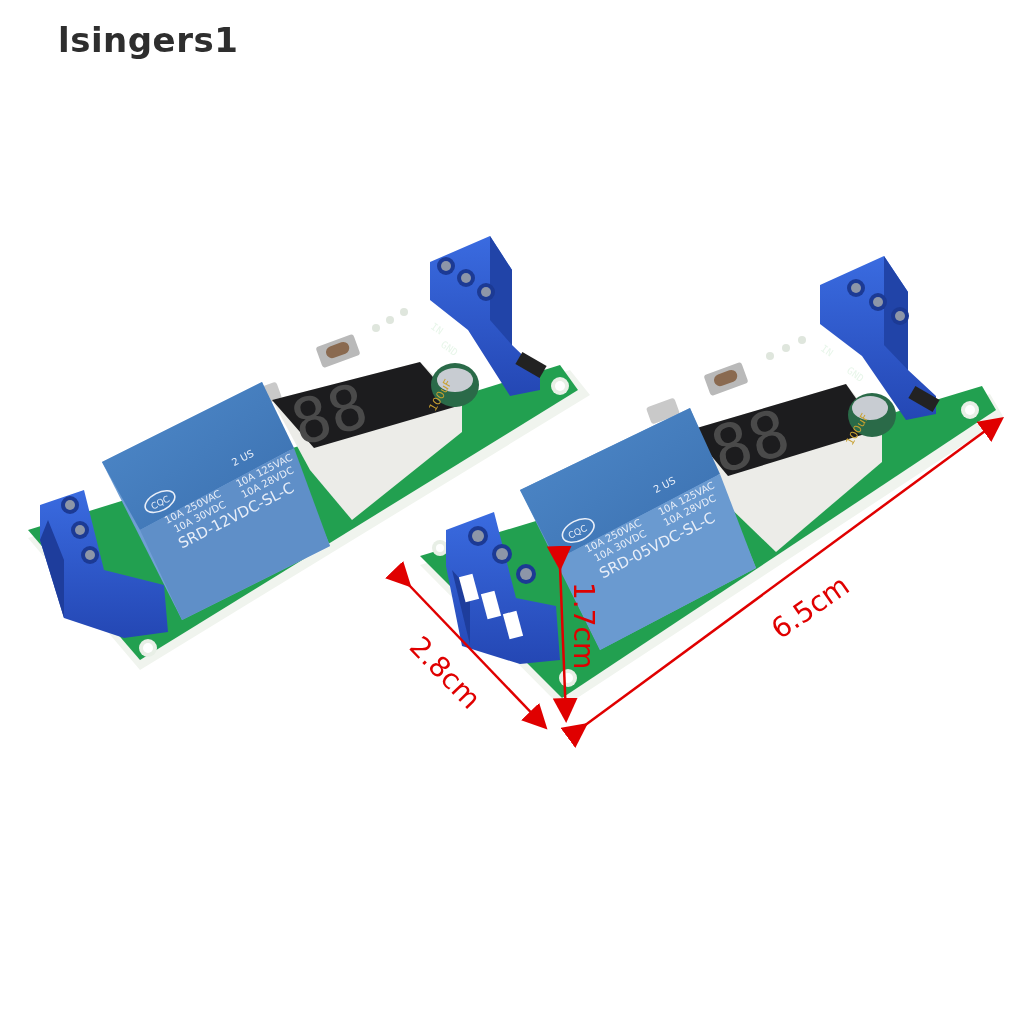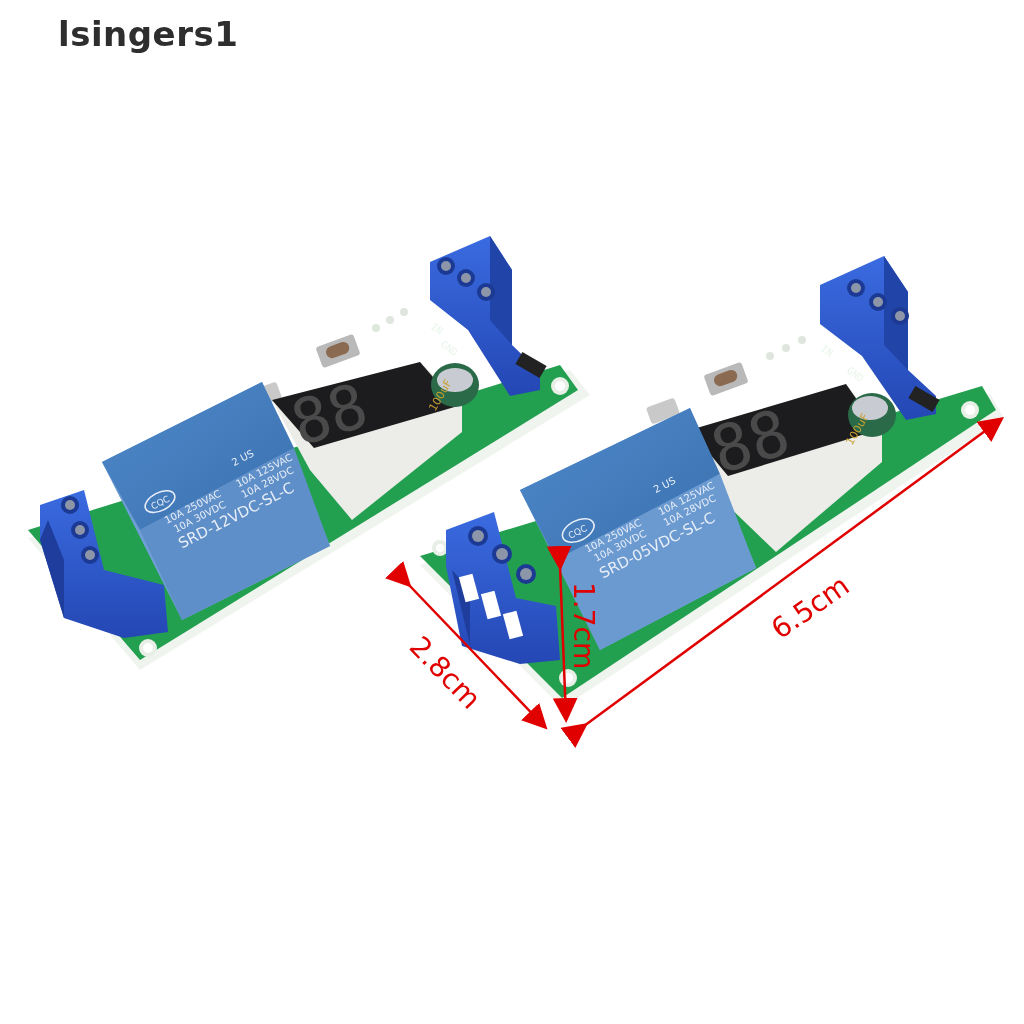--- a/index.html
+++ b/index.html
@@ -1,17 +1,17 @@
 <!DOCTYPE html>
 <html><head>
 <meta charset="utf-8">
 <style>
   html, body { margin: 0; padding: 0; background: #ffffff; }
   body { width: 1024px; height: 1024px; position: relative; overflow: hidden; font-family: "DejaVu Sans", sans-serif; }
-  .watermark { position: absolute; left: 58px; top: 14px; font-size: 34px; font-weight: bold; color: #2e2e2e; letter-spacing: 0.5px; }
+  .watermark { position: absolute; left: 58px; top: 20px; font-size: 34px; font-weight: bold; color: #2e2e2e; letter-spacing: 0.5px; }
   svg.scene { position: absolute; left: 0; top: 0; }
   .relay-text { font-family: "DejaVu Sans", sans-serif; fill: #e8eef8; }
   .dim-text { font-family: "DejaVu Sans", sans-serif; fill: #e00000; font-size: 28px; }
   .pcb-text { font-family: "DejaVu Sans Mono", monospace; fill: #e8f6ea; font-size: 10px; }
   .cap-text { font-family: "DejaVu Sans", sans-serif; fill: #c8a030; font-size: 11px; }
 </style>
 </head>
 <body>
 
 <div class="watermark">lsingers1</div>

